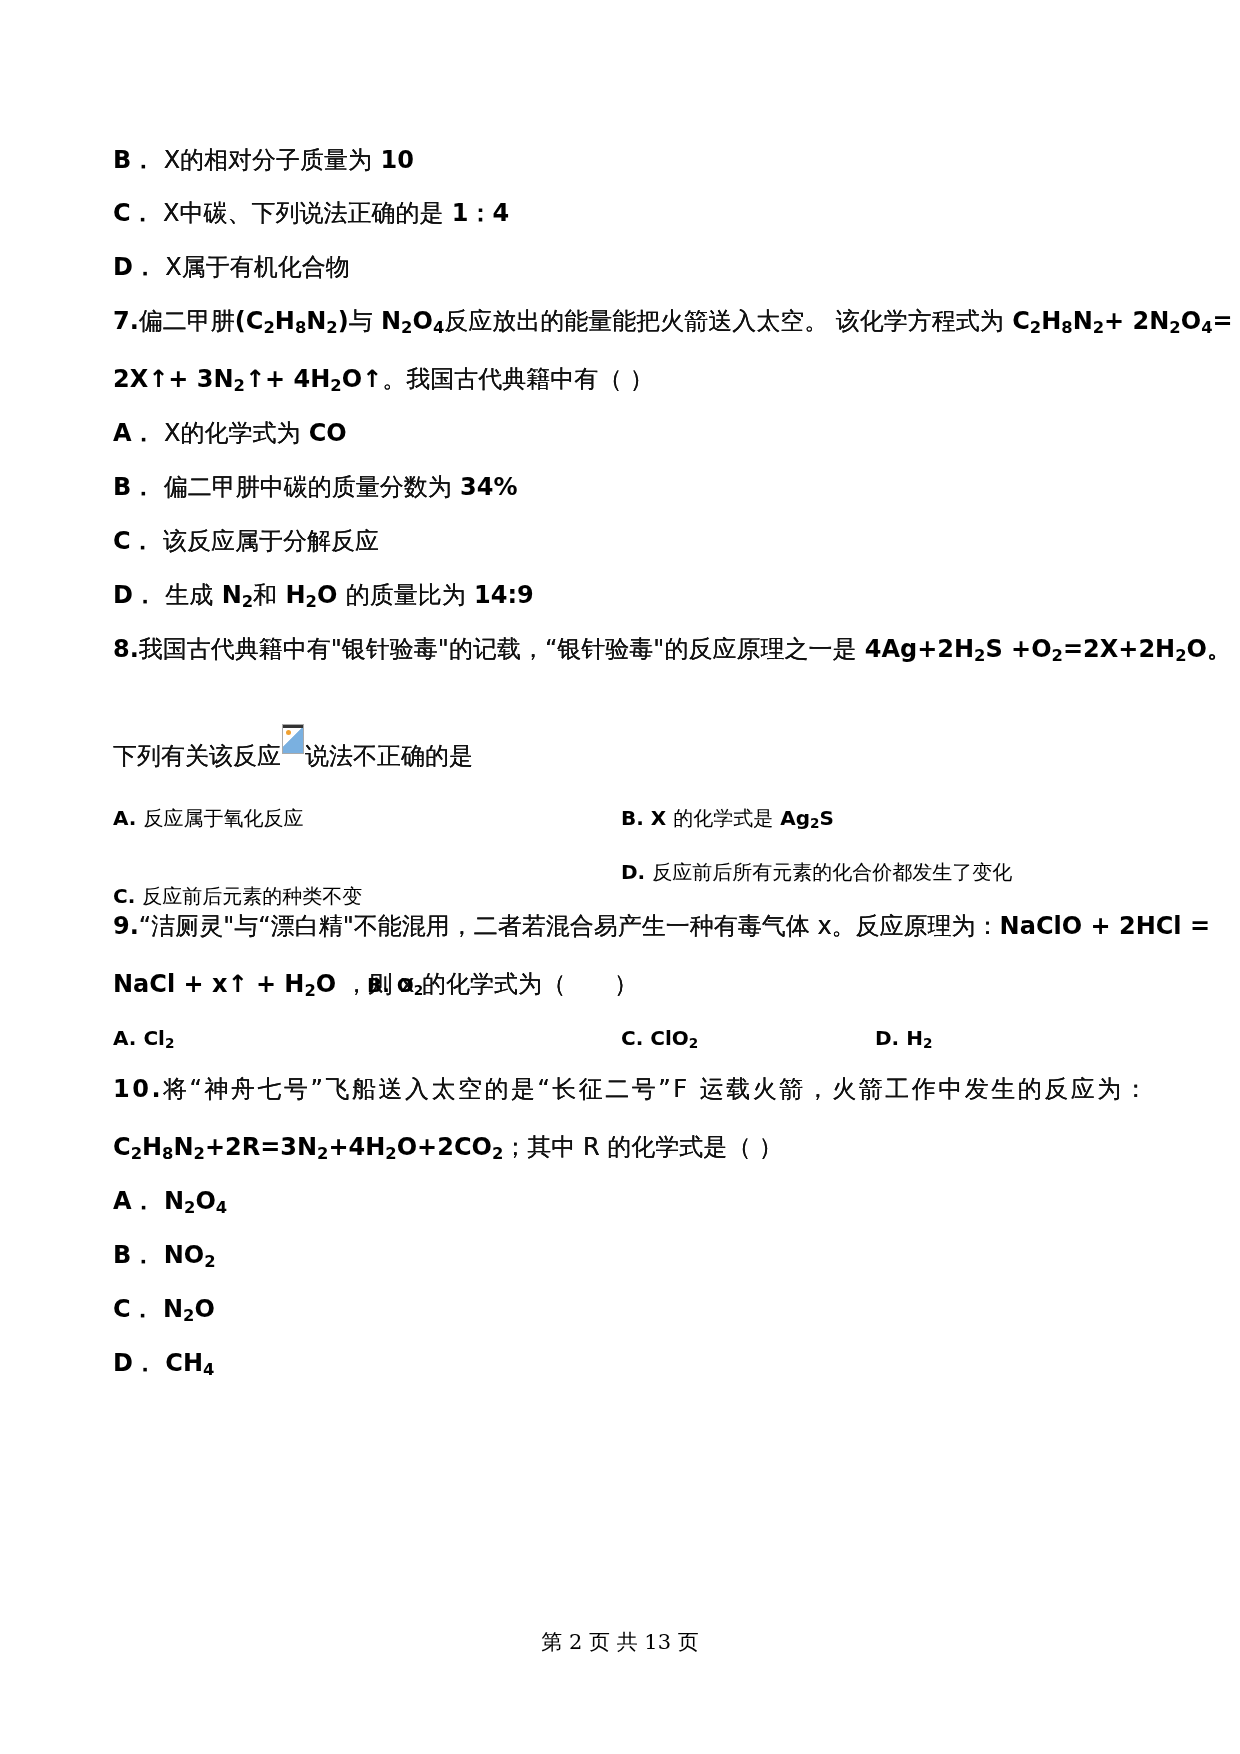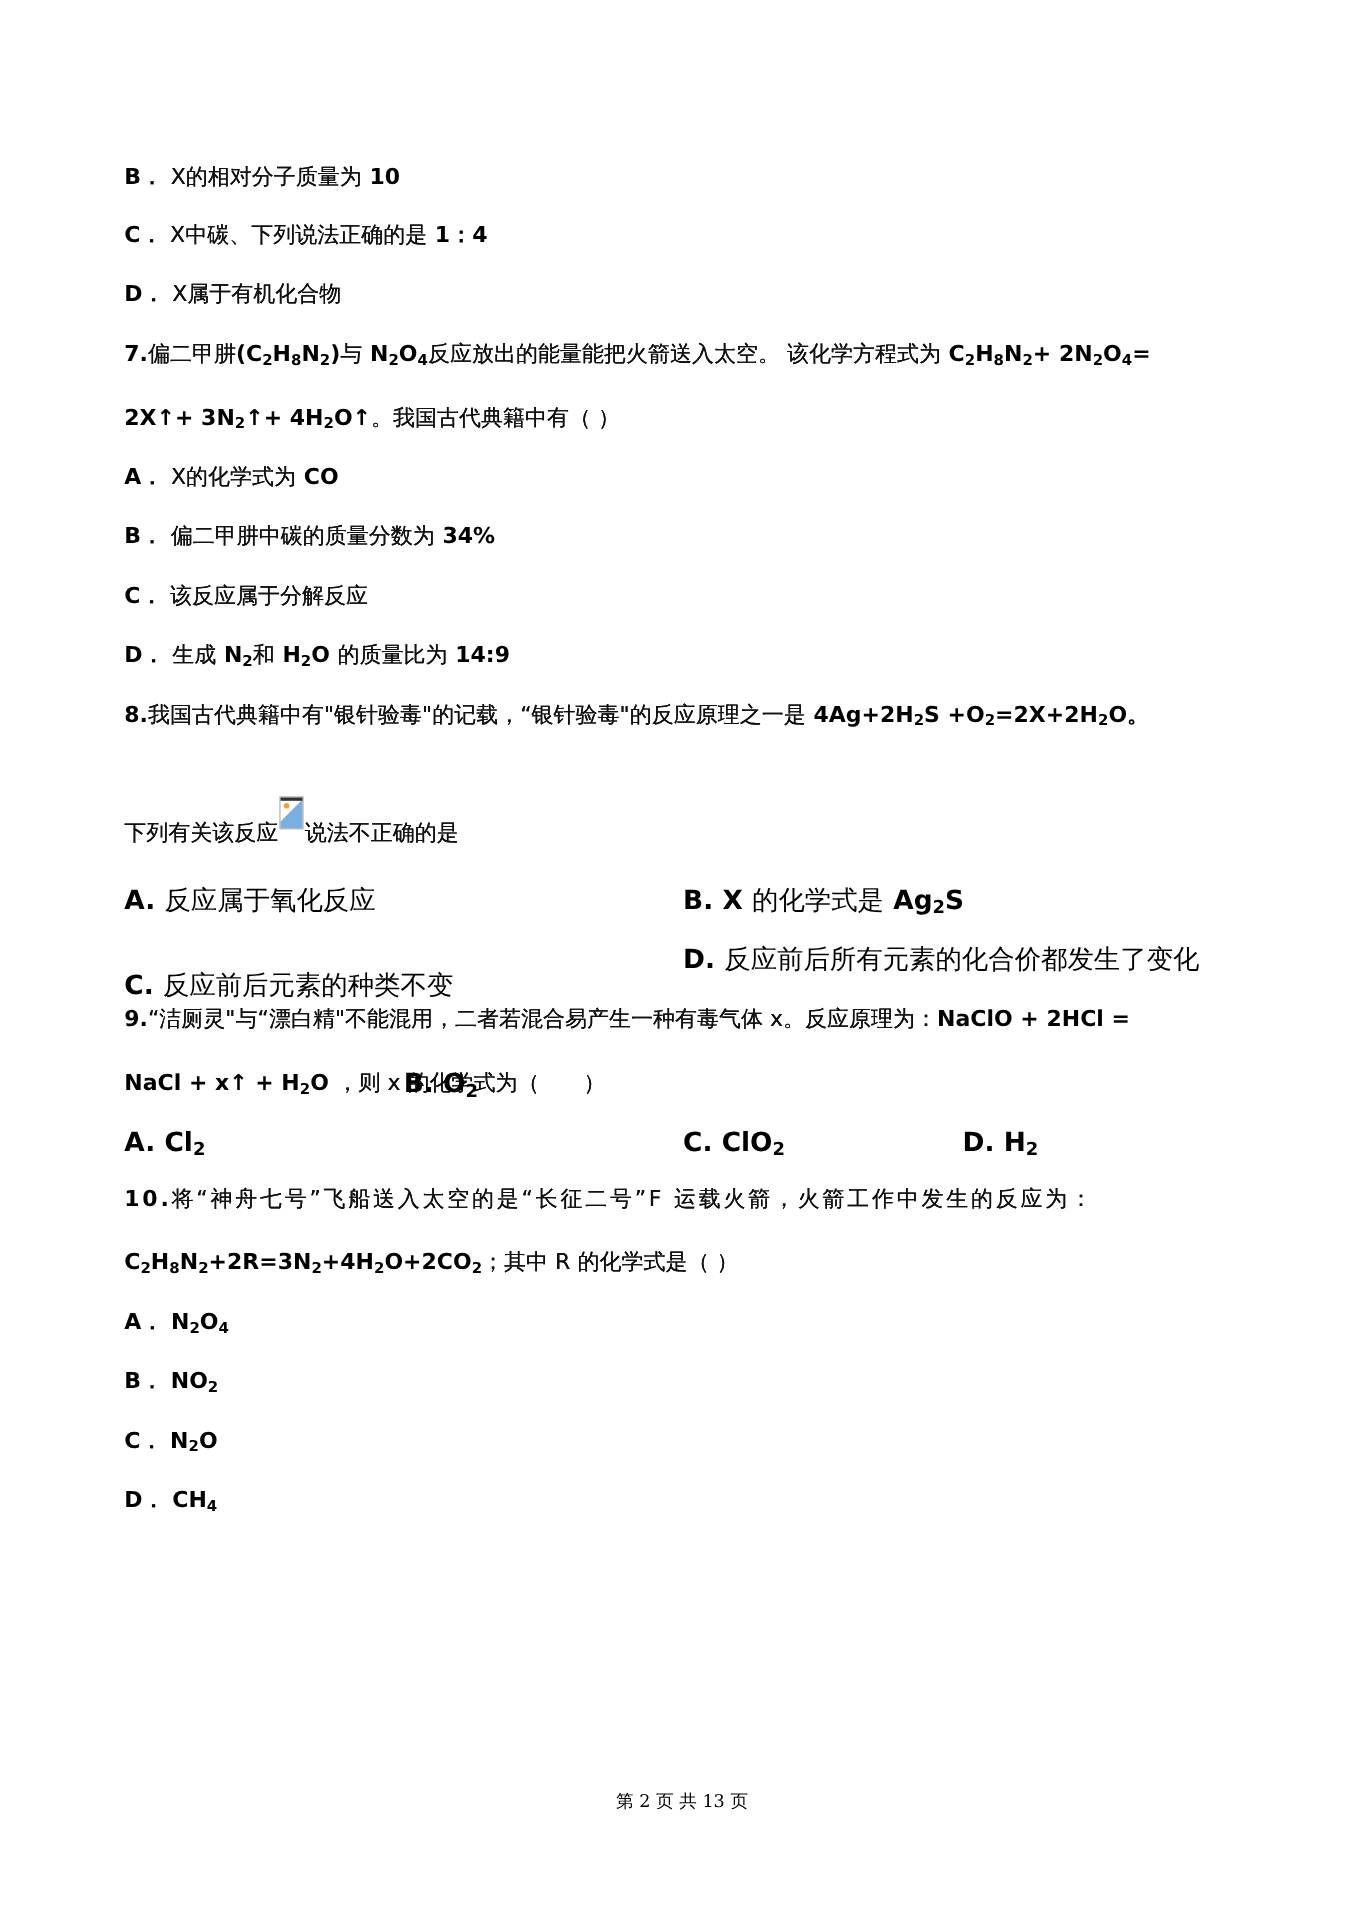--- a/index.html
+++ b/index.html
@@ -1,23 +1,23 @@
 <!DOCTYPE html>
 <html><head>
   <meta charset="utf-8">
   <style>
     html, body { margin: 0; padding: 0; background: #ffffff; }
     body { width: 1240px; height: 1754px; position: relative; overflow: hidden;
            font-family: "DejaVu Sans", sans-serif; color: #000; }
-    .line { position: absolute; left: 113px; font-size: 20px; font-weight: bold; white-space: nowrap; line-height: 26px; }
+    .line { position: absolute; left: 113px; font-size: 24px; font-weight: bold; white-space: nowrap; line-height: 26px; }
     .line .cn { font-weight: normal; color: #111; text-shadow: 0 0 0.6px #000; }
     sub { font-size: 0.68em; vertical-align: -0.25em; line-height: 0; }
-    .col2 { position: absolute; font-size: 24px; font-weight: bold; white-space: nowrap; line-height: 26px; }
+    .col2 { position: absolute; font-size: 20px; font-weight: bold; white-space: nowrap; line-height: 26px; }
     .footer { position: absolute; left: 0; right: 0; top: 1628px; text-align: center;
-              font-family: "DejaVu Serif", serif; font-size: 16px; }
+              font-family: "DejaVu Serif", serif; font-size: 21px; }
     .img-icon { display: inline-block; width: 20px; height: 28px; vertical-align: -2px; margin: 0 1px;
                 border: 1px solid #aaa; background: linear-gradient(135deg, #fff 45%, #7ab0e0 46%);
                 position: relative; top: -12px; }
     .img-icon::before { content: ""; position: absolute; left: 3px; top: 5px; width: 5px; height: 5px; border-radius: 50%; background: #f0a030; }
     .img-icon::after { content: ""; position: absolute; left: 0; top: 0; width: 100%; height: 3px; background: #333; }
   </style>
 </head>
 <body>
 
 <div>

